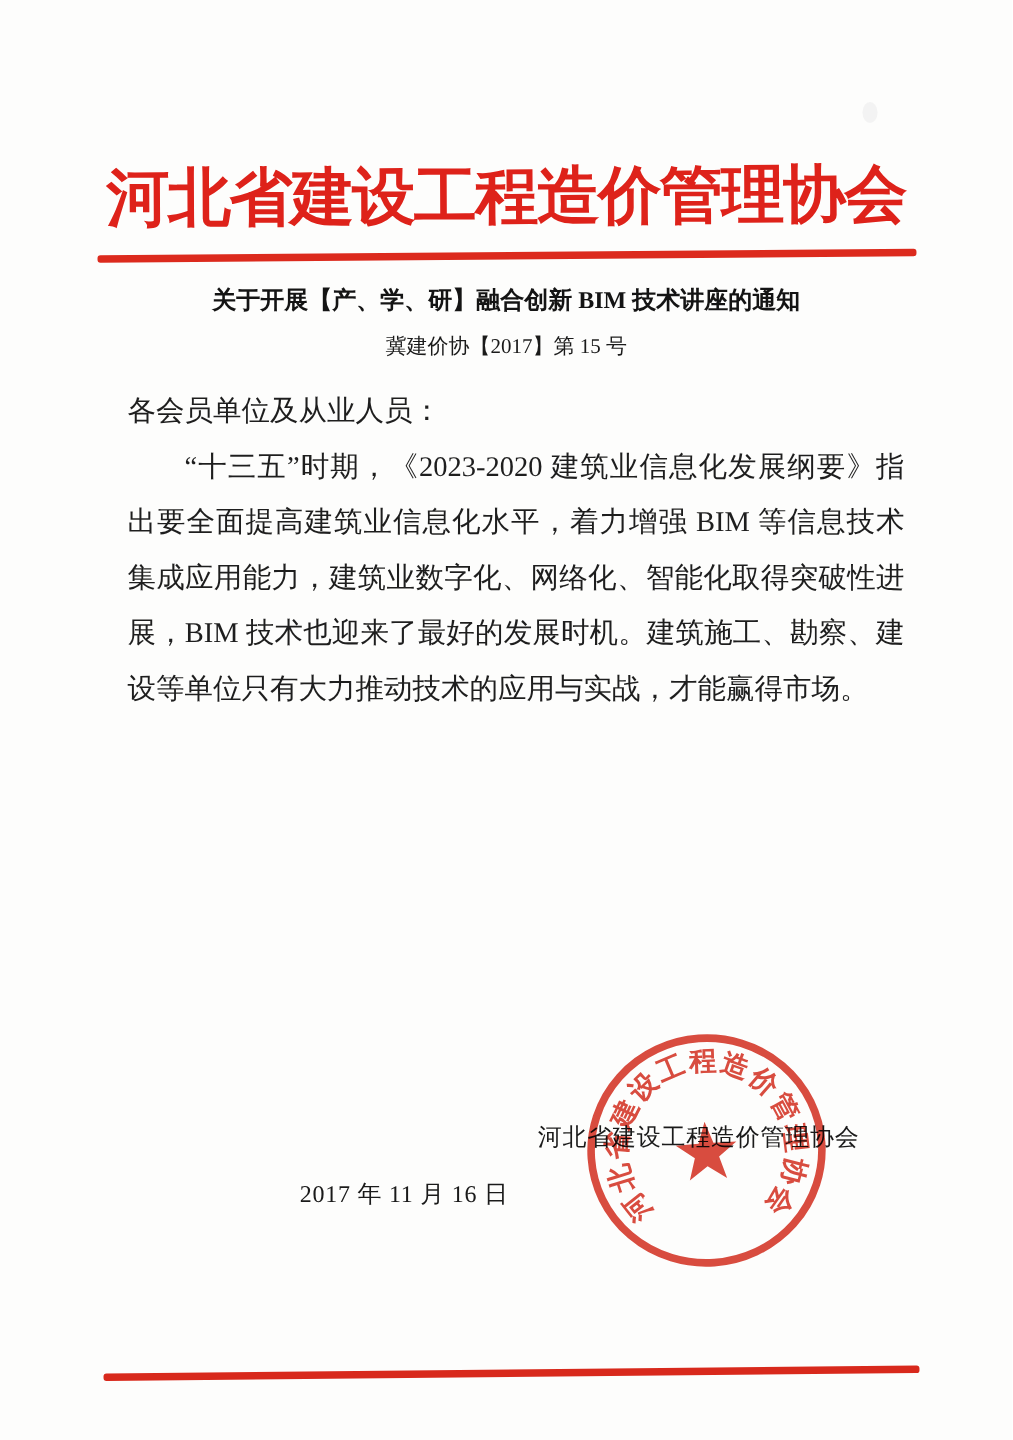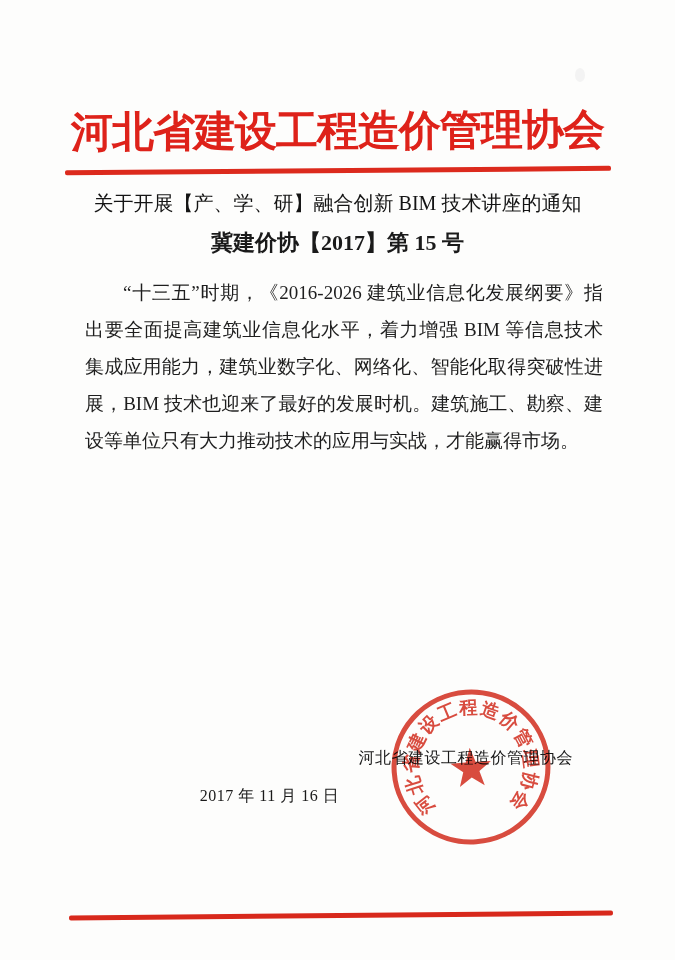--- a/index.html
+++ b/index.html
@@ -31,29 +31,29 @@
     width: 546px;
     height: 5px;
     margin: 9px auto 0 auto;
     background: #dc2a1d;
     transform: rotate(-0.45deg);
     border-radius: 2px;
   }
   .subject {
     margin: 17px 0 0 0;
     text-align: center;
-    font-size: 20px;
-    font-weight: normal;
+    font-size: 16px;
+    font-weight: bold;
     color: #141414;
   }
   .doc-number {
     margin: 11px 0 0 0;
     text-align: center;
-    font-size: 22px;
-    font-weight: bold;
+    font-size: 14px;
+    font-weight: normal;
     color: #1a1a1a;
   }
   .body-text {
     margin: 16px 72px 0 85px;
     font-size: 19px;
     line-height: 37px;
     text-align: justify;
     color: #1e1e1e;
   }
   .body-text p {
@@ -127,21 +127,22 @@
 
   <h1 class="org-title">河北省建设工程造价管理协会</h1>
 
   <div class="red-rule-top"></div>
 
   <h2 class="subject">关于开展【产、学、研】融合创新 BIM 技术讲座的通知</h2>
 
   <div class="doc-number">冀建价协【2017】第 15 号</div>
 
   <div class="body-text">
-    <p class="para">“十三五”时期，《2016-2026 建筑业信息化发展纲要》指出要全面提高建筑业信息化水平，着力增强 BIM 等信息技术集成应用能力，建筑业数字化、网络化、智能化取得突破性进展，BIM 技术也迎来了最好的发展时机。建筑施工、勘察、建设等单位只有大力推动技术的应用与实战，才能赢得市场。</p>
+    <p class="salutation">各会员单位及从业人员：</p>
+    <p class="para">“十三五”时期，《2023-2020 建筑业信息化发展纲要》指出要全面提高建筑业信息化水平，着力增强 BIM 等信息技术集成应用能力，建筑业数字化、网络化、智能化取得突破性进展，BIM 技术也迎来了最好的发展时机。建筑施工、勘察、建设等单位只有大力推动技术的应用与实战，才能赢得市场。</p>
   </div>
 
   <div class="sign-block">
     <div class="signature">河北省建设工程造价管理协会</div>
     <div class="sign-date">2017 年 11 月 16 日</div>
   </div>
 
   <svg class="seal" viewBox="0 0 162 158" xmlns="http://www.w3.org/2000/svg">
     <defs>
       <path id="sealArc" d="M 43.5 116.5 A 53 53 0 1 1 118.5 116.5" fill="none"></path>

